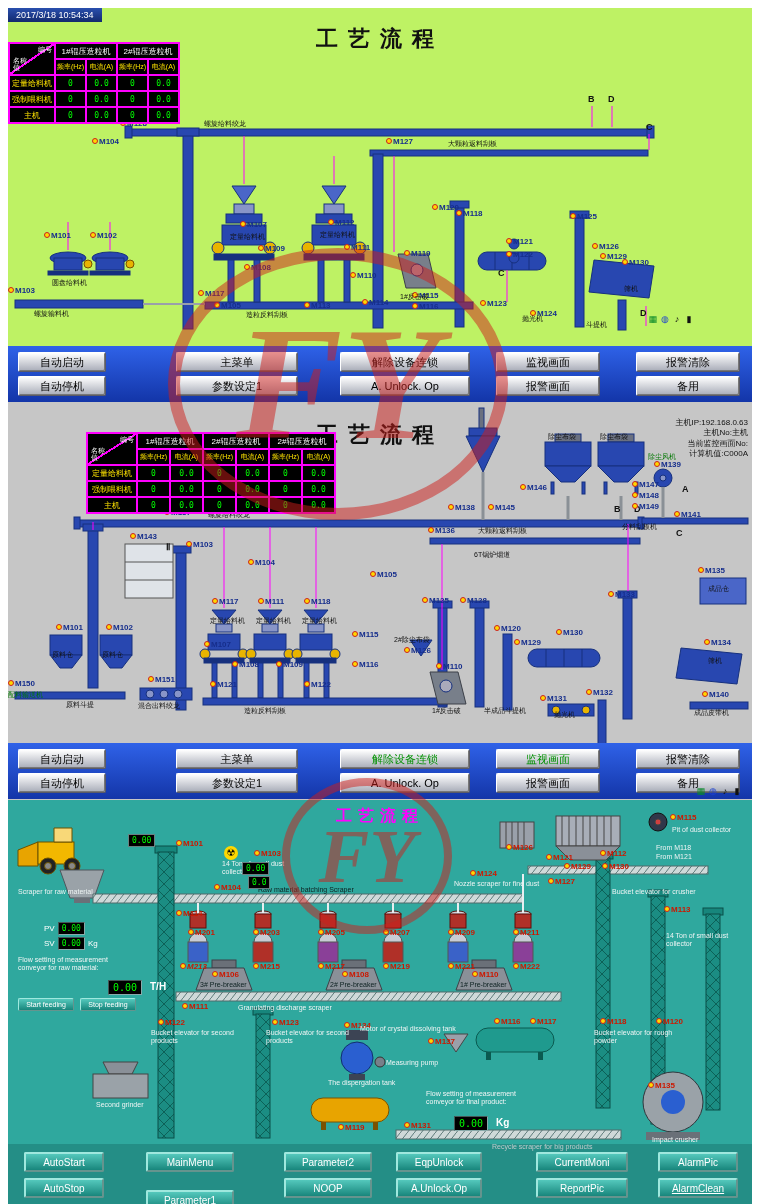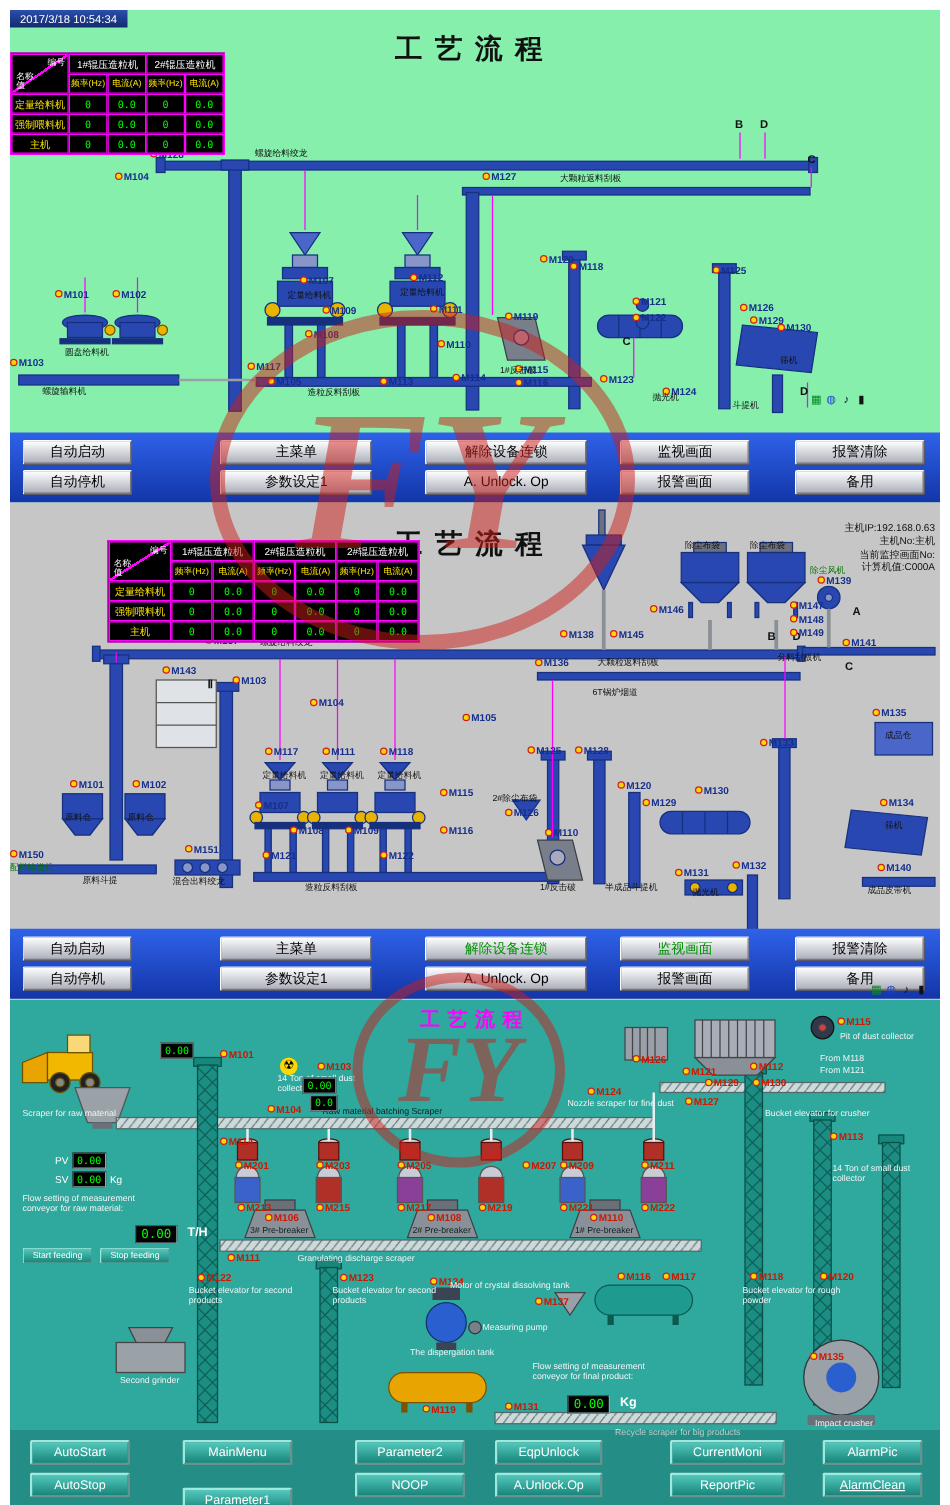--- a/index.html
+++ b/index.html
@@ -1,19 +1,19 @@
 <!DOCTYPE html>
 <html><head>
 <meta charset="utf-8">
 <style>
   *{margin:0;padding:0;box-sizing:border-box}
   html,body{width:760px;height:1204px}
   body{position:relative;background:#fff;font-family:"Liberation Sans",sans-serif;overflow:hidden}
   .panel{position:absolute;left:8px;width:744px;overflow:hidden}
-  #p1{top:8px;height:394px;background:#86efac}
+  #p1{top:8px;height:394px;background:#bef264}
   #p2{top:402px;height:398px;background:#c6c6c6}
   #p3{top:800px;height:404px;background:#2fa89e}
   svg.diag{position:absolute;inset:0;z-index:1;pointer-events:none}
   .layer{position:absolute;inset:0;z-index:5;pointer-events:none}
   .chip{position:absolute;left:0;top:0;height:14px;background:linear-gradient(#2a4fae,#122a6e);color:#fff;font-size:9px;line-height:14px;padding:0 8px;white-space:nowrap;z-index:6}
   .titlebar{position:absolute;left:0;top:0;width:100%;height:14px;background:linear-gradient(#2a4fae,#0c1f5e);color:#fff;font-size:9px;line-height:14px;padding:0 6px;z-index:6}
   .ptitle{position:absolute;left:0;right:0;text-align:center;font-family:"Liberation Serif",serif;font-weight:bold;color:#111;letter-spacing:10px;z-index:4}
   #p1 .ptitle{top:16px;font-size:22px}
   #p2 .ptitle{top:18px;font-size:22px}
   #p3 .ptitle{top:6px;font-size:16px;color:#ff00ff;letter-spacing:6px;font-family:"Liberation Sans",sans-serif}
@@ -583,24 +583,24 @@
       <span class="rlabel" style="left: 538px; top: 54px;">M121</span>
       <span class="rlabel" style="left: 556px; top: 63px;">M129</span>
       <span class="rlabel" style="left: 594px; top: 63px;">M130</span>
       <span class="rlabel" style="left: 540px; top: 78px;">M127</span>
       <span class="rlabel" style="left: 592px; top: 50px;">M112</span>
       <span class="rlabel" style="left: 662px; top: 14px;">M115</span>
       <span class="rlabel" style="left: 656px; top: 106px;">M113</span>
       <span class="rlabel" style="left: 180px; top: 129px;">M201</span>
       <span class="rlabel" style="left: 245px; top: 129px;">M203</span>
       <span class="rlabel" style="left: 310px; top: 129px;">M205</span>
-      <span class="rlabel" style="left: 375px; top: 129px; margin-left: 35px;">M207</span>
+      <span class="rlabel" style="left: 375px; top: 129px;">M207</span>
       <span class="rlabel" style="left: 440px; top: 129px;">M209</span>
       <span class="rlabel" style="left: 505px; top: 129px;">M211</span>
-      <span class="rlabel" style="left: 182px; top: 163px;">M213</span>
+      <span class="rlabel" style="left: 172px; top: 163px; font-style: italic;">M213</span>
       <span class="rlabel" style="left: 245px; top: 163px;">M215</span>
       <span class="rlabel" style="left: 310px; top: 163px;">M217</span>
       <span class="rlabel" style="left: 375px; top: 163px;">M219</span>
       <span class="rlabel" style="left: 440px; top: 163px;">M221</span>
       <span class="rlabel" style="left: 505px; top: 163px;">M222</span>
       <span class="rlabel" style="left: 204px; top: 171px;">M106</span>
       <span class="rlabel" style="left: 334px; top: 171px;">M108</span>
       <span class="rlabel" style="left: 464px; top: 171px;">M110</span>
       <span class="rlabel" style="left: 174px; top: 203px;">M111</span>
       <span class="rlabel" style="left: 150px; top: 219px;">M122</span>

